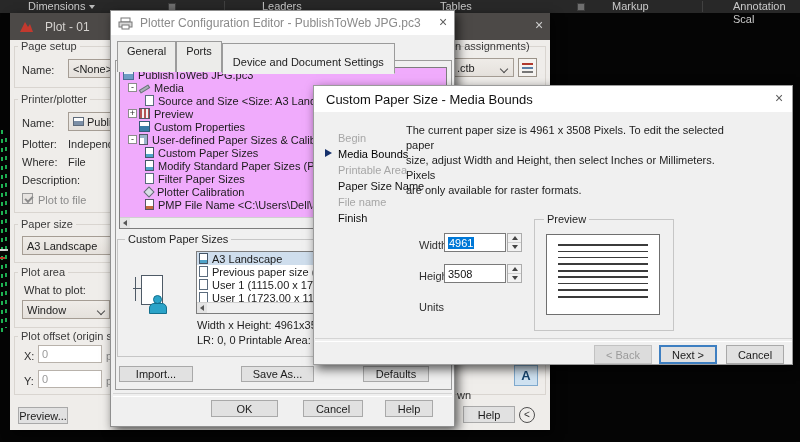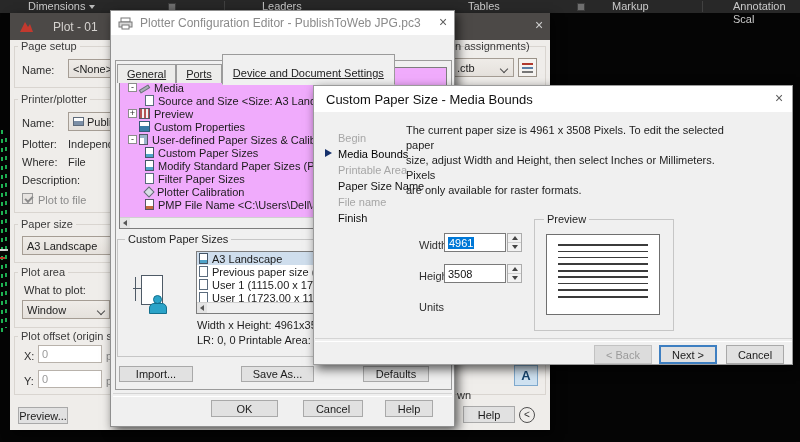--- a/index.html
+++ b/index.html
@@ -39,37 +39,37 @@
   .tri-up{width:0;height:0;border-left:3px solid transparent;border-right:3px solid transparent;border-bottom:4px solid #444;}
   .tri-dn{width:0;height:0;border-left:3px solid transparent;border-right:3px solid transparent;border-top:4px solid #444;}
   .group{position:absolute;border:1px solid #c9c9c9;box-sizing:border-box;}
   .glabel{position:absolute;font-size:11px;padding:0 3px;}
   .lbl{position:absolute;font-size:11px;color:#2e2e2e;white-space:nowrap;}
   .groove{position:absolute;height:2px;border-top:1px solid #d4d4d4;border-bottom:1px solid #fff;}
 
   
   #plot{left:10px;top:13px;width:540px;height:417px;background:#efedea;z-index:10;}
   #plot-title{position:absolute;left:0;top:0;width:100%;height:27px;background:#4c4947;display:flex;align-items:center;}
-  #plot-title .t{color:#d6d3d0;font-size:12px;margin-left:19px;}
+  #plot-title .t{color:#d6d3d0;font-size:12px;margin-left:11px;}
   #plot .pgroup{border:1px solid #d9d5d0;}
   #plot .pglabel{background:#efedea;color:#3a3a3a;}
   .pcombo-icon{display:inline-block;width:9px;height:7px;background:linear-gradient(#fdfdfd 45%,#7c8fa6 45%);border:1px solid #5d6a7a;margin-right:3px;}
   #cb-ptf{position:absolute;width:11px;height:11px;border:1px solid #9a9a9a;background:#e7e4e1;box-sizing:border-box;}
   #cb-ptf .chk{position:absolute;left:2px;top:2px;width:6px;height:3px;border-left:2px solid #8b8b8b;border-bottom:2px solid #8b8b8b;transform:rotate(-45deg);}
   #a-btn{background:#cfe2f1;border:1px solid #7fa9cd;color:#17456e;font-size:13px;font-weight:bold;}
   #round-less{position:absolute;width:14px;height:14px;border:1px solid #4f4f4f;border-radius:50%;background:#efedea;
               color:#333;font-size:10px;line-height:13px;text-align:center;}
   .ctb-icon{position:absolute;box-sizing:border-box;border:1px solid #9a9288;background:#f5f3f0;}
   .ctb-icon i{position:absolute;left:3px;width:11px;height:2px;}
 
   
   #pce{left:110px;top:10px;width:345px;height:417px;background:#f0f0f0;border:1px solid #8f8f8f;box-sizing:border-box;z-index:20;}
   #pce-title{position:absolute;left:0;top:0;width:100%;height:24px;background:#fff;display:flex;align-items:center;}
   #pce-title .t{color:#8a8a8a;font-size:12px;margin-left:6px;white-space:nowrap;}
-  .tabs{position:absolute;left:6px;top:41px;display:flex;align-items:flex-end;z-index:3;text-decoration:underline;}
+  .tabs{position:absolute;left:6px;top:30px;display:flex;z-index:3;}
   .tab{border:1px solid #9b9b9b;border-bottom:none;padding:3px 9px;background:#ececea;color:#222;cursor:default;}
   .tab.active{background:#f0f0f0;padding:12px 10px 5px;position:relative;top:2px;border-bottom:1px solid #f0f0f0;}
   #pce-panel{position:absolute;left:4px;top:49px;width:337px;height:330px;border:1px solid #9b9b9b;background:#f0f0f0;box-sizing:border-box;}
   #tree{position:absolute;left:8px;top:56px;width:328px;height:162px;background:#f0abfc;border:1px solid #7d7d7d;box-sizing:border-box;overflow:hidden;}
   .trow{height:13px;display:flex;align-items:center;white-space:nowrap;cursor:default;}
   .trow .texp{width:9px;height:9px;box-sizing:border-box;border:1px solid #8c8c8c;background:#fff;font-size:9px;line-height:7px;
               text-align:center;color:#333;margin-right:2px;flex:none;}
   .trow .texp:empty{display:none;}
   .trow .tlbl{font-size:11px;color:#1b1b1b;}
   .ind0{padding-left:3px;} .ind1x{padding-left:8px;} .ind1{padding-left:19px;} .ind2{padding-left:25px;}
@@ -117,21 +117,21 @@
             background:repeating-linear-gradient(to bottom,#3b3b3b 0 1.5px,transparent 1.5px 6.5px);}
 </style>
 </head>
 <body>
 
 <div id="screen">
 
   <div id="ribbon">
     <span class="rib-item" style="left:28px;"><span>Dimensions</span><span class="caret"></span></span>
     <span class="rib-item" style="left:262px;">Leaders</span>
-    <span class="rib-item" style="left:468px;">Tables</span>
+    <span class="rib-item" style="left:440px;">Tables</span>
     <span class="rib-item" style="left:612px;">Markup</span>
     <span class="rib-item" style="left:733px;">Annotation Scal</span>
     <span class="rib-sep" style="left:224px;"></span>
     <span class="rib-sep" style="left:702px;"></span>
     <span class="rib-glyph" style="left:168px;"></span>
     <span class="rib-glyph" style="left:577px;"></span>
   </div>
 
   <div class="gline" style="left:1px;top:130px;height:205px;"></div>
   <div class="gline" style="left:5px;top:138px;height:190px;"></div>

